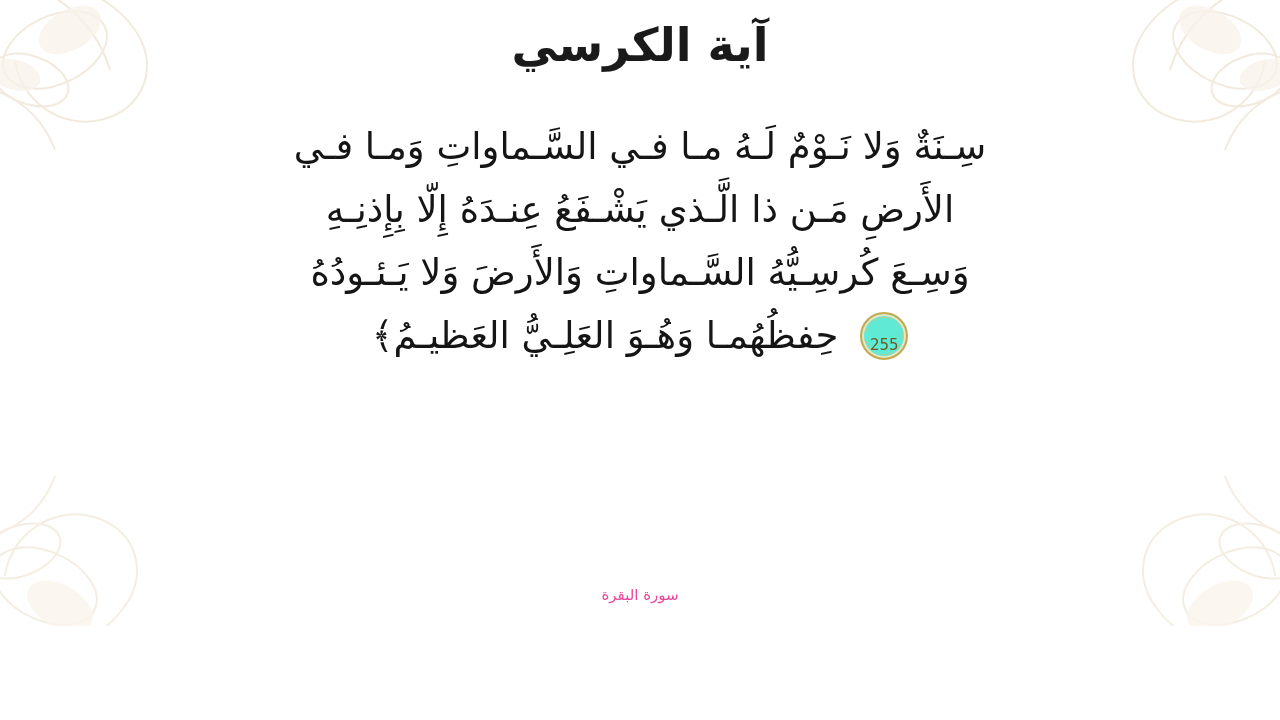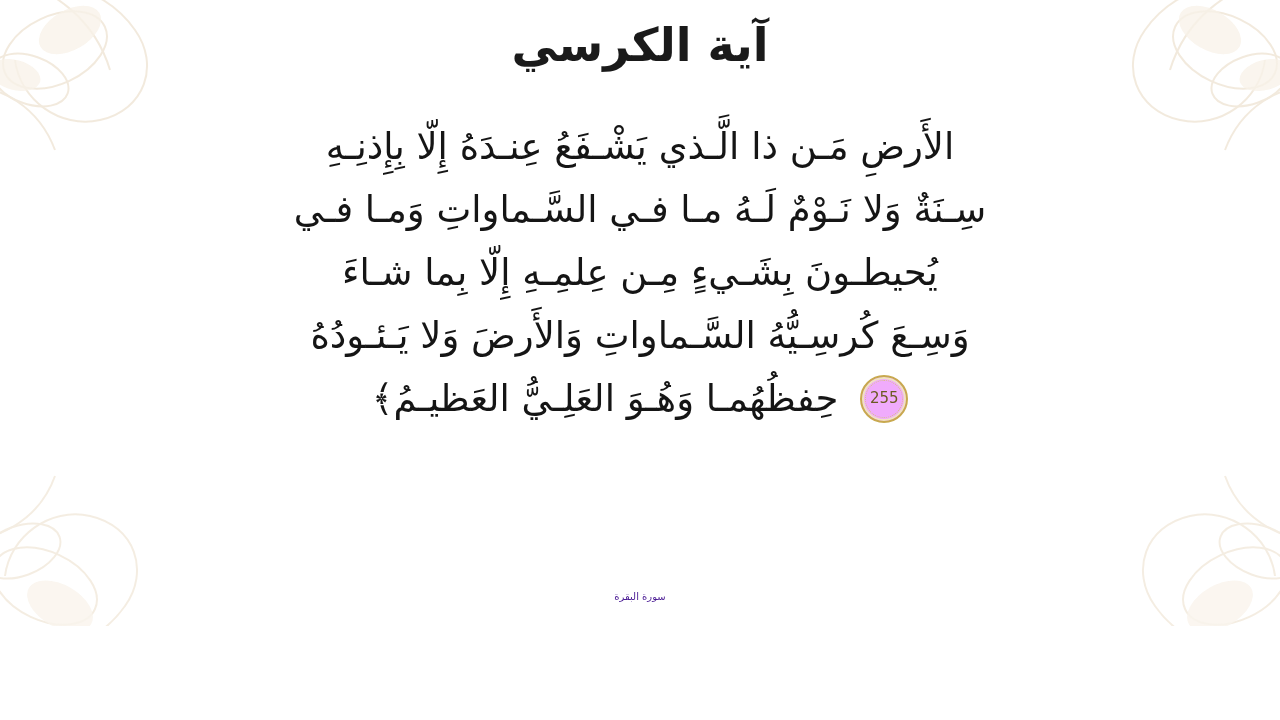--- a/index.html
+++ b/index.html
@@ -69,28 +69,28 @@
     display: flex;
     flex-direction: row-reverse;
     align-items: center;
     justify-content: center;
     gap: 22px;
   }
 
   
   .ayah-marker {
     display: inline-flex;
-    align-items: center;
+    align-items: flex-start;
     justify-content: center;
     width: 44px;
     height: 44px;
     border-radius: 50%;
     border: 2px solid #c8a94f;
     box-shadow: 0 0 0 2px #f0e4c0 inset;
-    background: #f0abfc;
+    background: #5eead4;
     font-size: 15px;
     color: #6b5a22;
     font-family: "DejaVu Sans", sans-serif;
     vertical-align: middle;
     position: relative;
   }
   .ayah-marker::before {
     content: "";
     position: absolute;
     inset: 3px;
@@ -102,22 +102,22 @@
   
   .footer {
     position: absolute;
     bottom: 22px;
     left: 0;
     width: 100%;
     text-align: center;
     direction: rtl;
   }
   .surah-name {
-    font-size: 10px;
-    color: #4c1d95;
+    font-size: 15px;
+    color: #ec4899;
     letter-spacing: 0.5px;
   }
 </style>
 </head>
 <body>
 
 <div class="page">
 
   <svg class="ornament orn-tl" width="260" height="230" viewBox="0 0 260 230" aria-hidden="true">
     <g fill="none" stroke="#e8d9c3" stroke-width="2">
@@ -167,23 +167,22 @@
       <path d="M0 140 C45 128, 90 158, 105 200"></path>
     </g>
     <g fill="#f5ecdf" opacity="0.85" transform="translate(280,240) scale(-1,-1)">
       <ellipse cx="110" cy="70" rx="36" ry="21" transform="rotate(-30 110 70)"></ellipse>
     </g>
   </svg>
 
   <div class="title">آية الكرسي</div>
 
   <div class="ayah-block">
+    <div class="ayah-line">سِـنَةٌ وَلا نَـوْمٌ لَـهُ مـا فـي السَّـماواتِ وَمـا فـي</div>
     <div class="ayah-line">الأَرضِ مَـن ذا الَّـذي يَشْـفَعُ عِنـدَهُ إِلّا بِإِذنِـهِ</div>
-    <div class="ayah-line">سِـنَةٌ وَلا نَـوْمٌ لَـهُ مـا فـي السَّـماواتِ وَمـا فـي</div>
-    <div class="ayah-line">يُحيطـونَ بِشَـيءٍ مِـن عِلمِـهِ إِلّا بِما شـاءَ</div>
     <div class="ayah-line">وَسِـعَ كُرسِـيُّهُ السَّـماواتِ وَالأَرضَ وَلا يَـئـودُهُ</div>
     <div class="ayah-line last-line">
       <span>حِفظُهُمـا وَهُـوَ العَلِـيُّ العَظيـمُ﴾</span>
       <span class="ayah-marker">
         <span class="marker-num">255</span>
       </span>
     </div>
   </div>
 
   <div class="footer">

